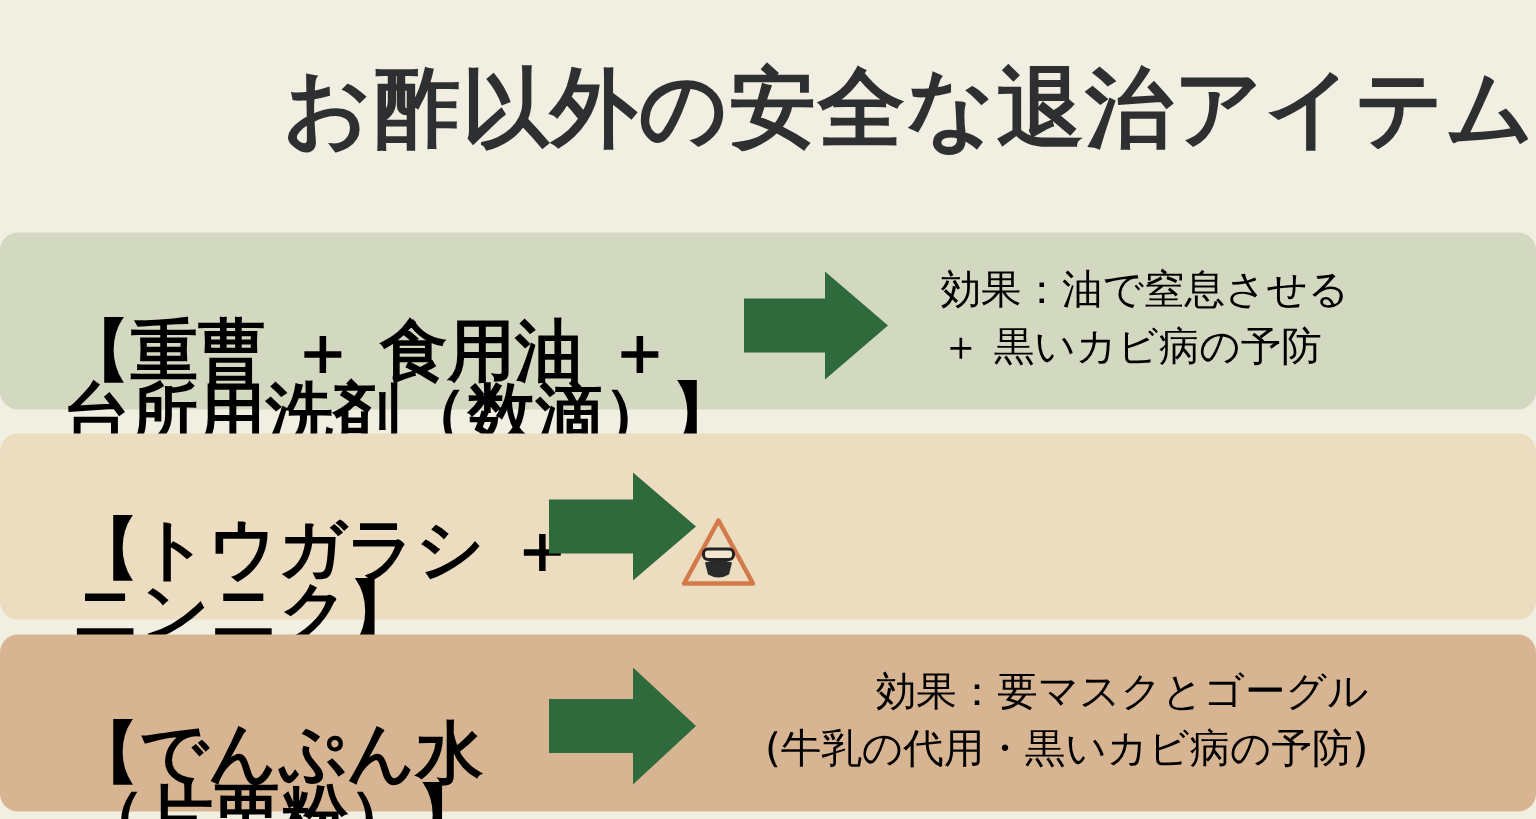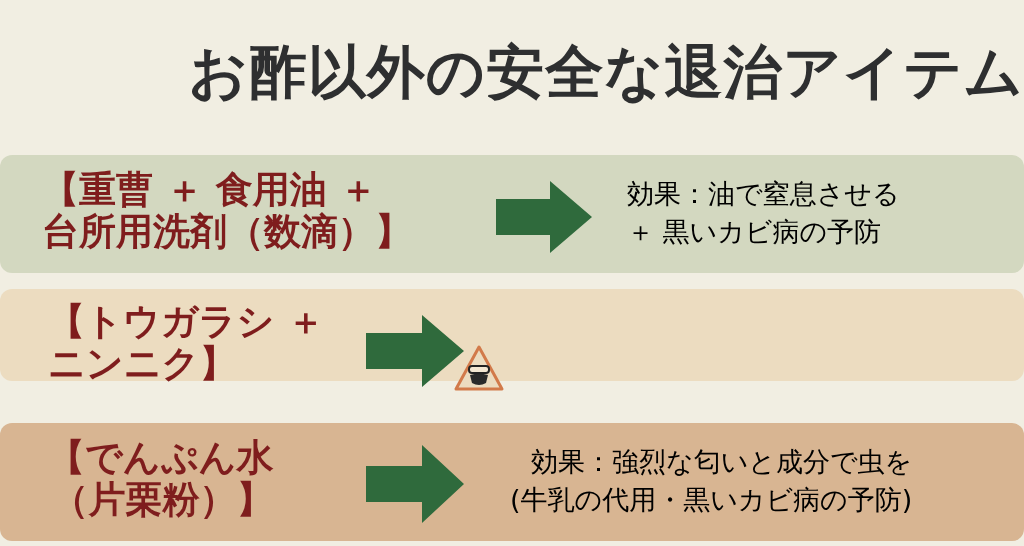--- a/index.html
+++ b/index.html
@@ -28,30 +28,31 @@
     line-height: 72px;
   }
   .card {
     position: absolute;
     left: 0;
     width: 1024px;
     border-radius: 12px;
     box-sizing: border-box;
   }
   .card.c1 { top: 155px; height: 118px; background: #d3d8c0; }
-  .card.c2 { top: 289px; height: 92px; background: #ecdcc0; }
+  .card.c2 { top: 289px; height: 124px; background: #ecdcc0; }
   .card.c3 { top: 423px; height: 118px; background: #d8b592; text-align: right; }
 
   .item {
     position: absolute;
-    font-size: 37px;
+    font-size: 45px;
     font-weight: 900;
     line-height: 42px;
-    color: #7f1d1d;
+    color: #000000;
     white-space: pre;
+    margin-top: 44px;
   }
   .effect {
     position: absolute;
     font-size: 27px;
     font-weight: 400;
     line-height: 38px;
     color: #000000;
     white-space: pre;
   }
   .arrow {
@@ -88,15 +89,15 @@
     <path d="M17 31 Q26 28 35 31 L33 39 Q26 43 19 39 Z" fill="#2a2a2a"></path>
   </svg>
 </div>
 
 <div class="card c3">
   <div class="item" style="left:48px; top:14px;"><span>【でんぷん水</span>
 <span>（片栗粉）】</span></div>
   <svg class="arrow" style="left:366px; top:22px;" width="98" height="78" viewBox="0 0 98 78">
     <polygon points="0,21 56,21 56,0 98,39 56,78 56,57 0,57" fill="#2f6a3c"></polygon>
   </svg>
-  <div class="effect" style="left:510px; top:20px;"><span>効果：強烈な匂いと成分で虫を</span>
+  <div class="effect" style="left:510px; top:20px;"><span>効果：要マスクとゴーグル</span>
 <span>(牛乳の代用・黒いカビ病の予防)</span></div>
 </div>
 
 </body></html>

